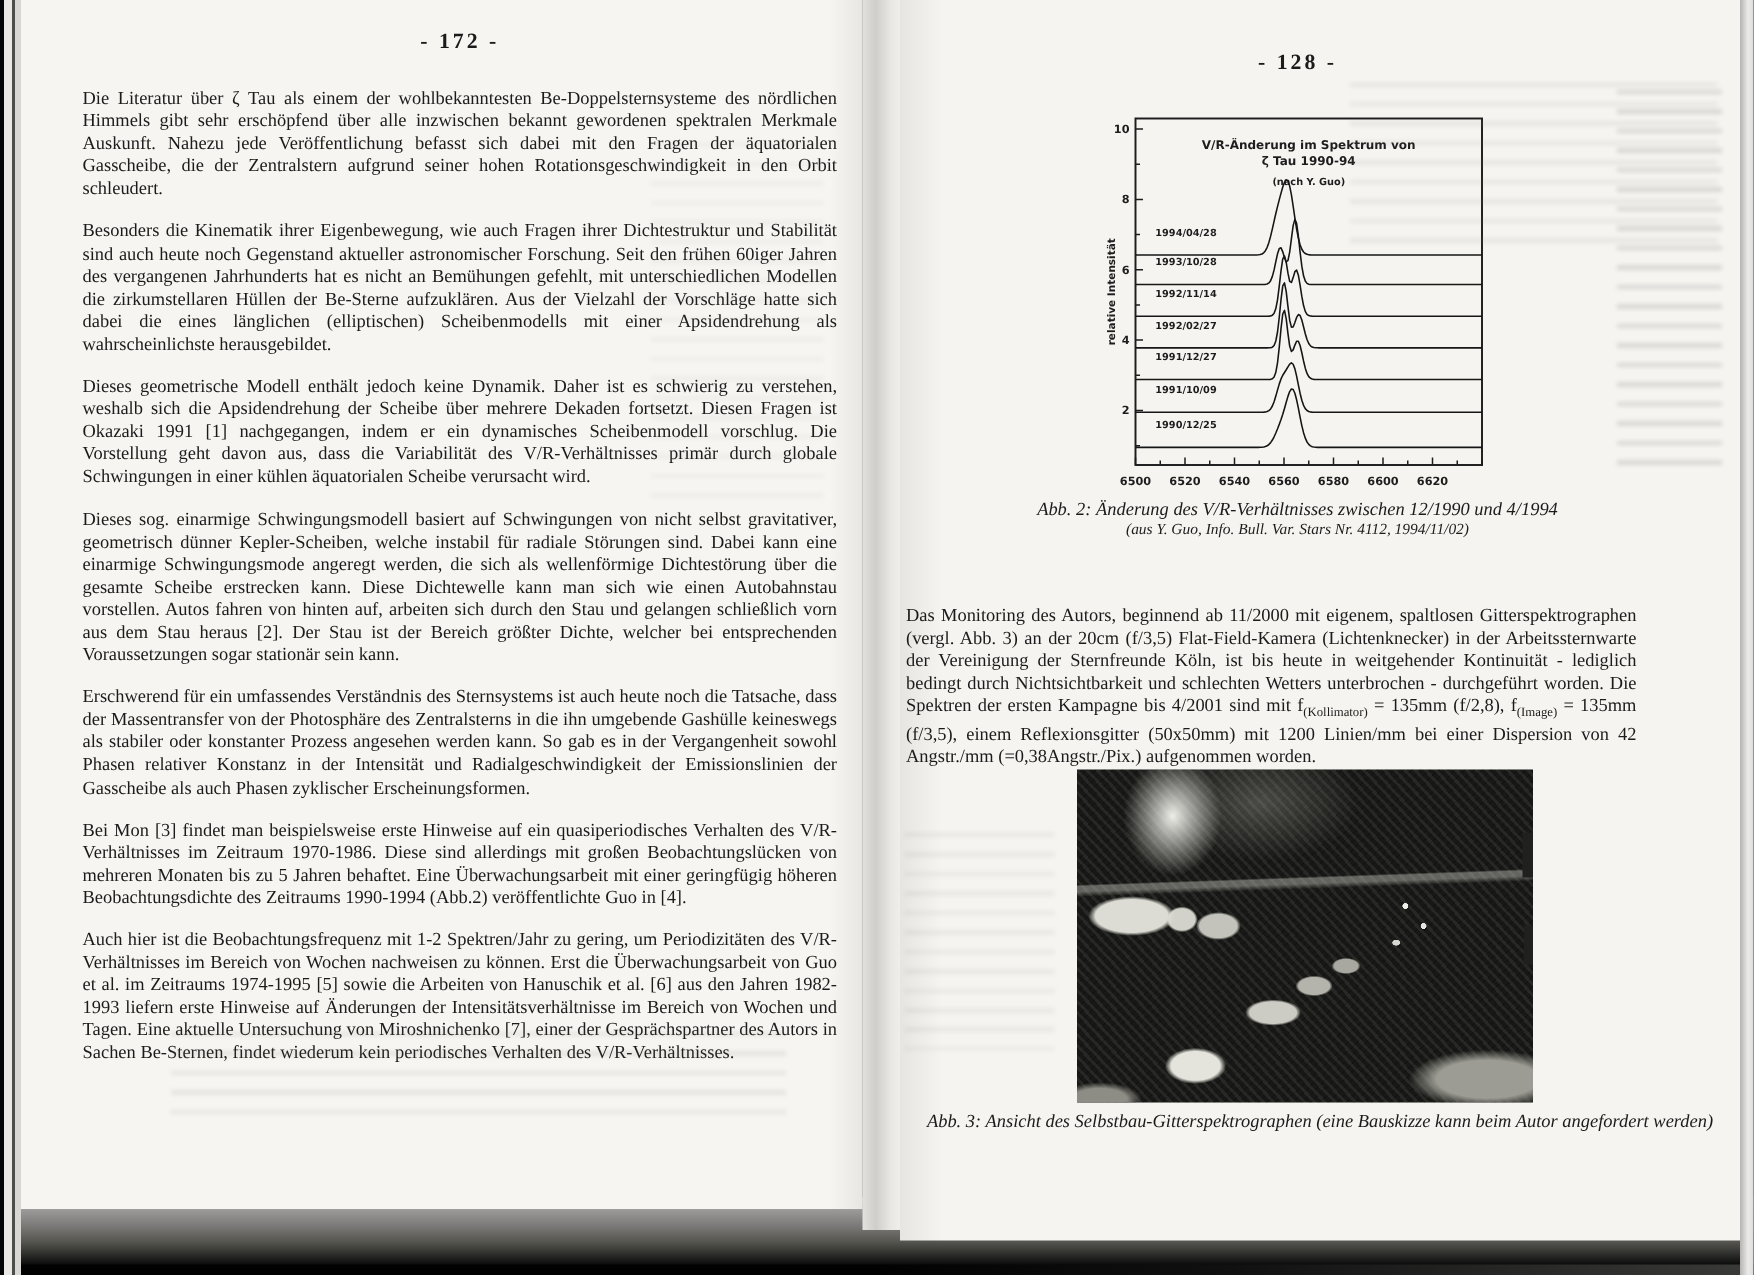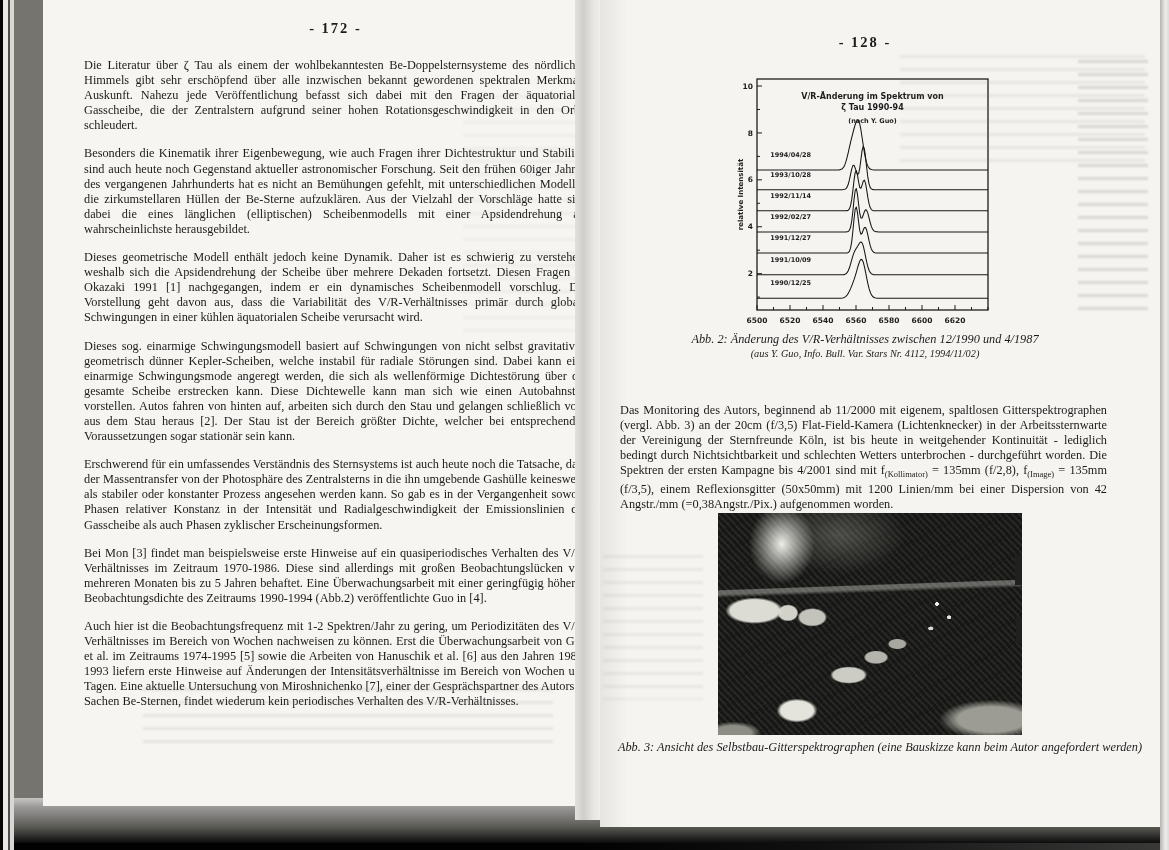--- a/index.html
+++ b/index.html
@@ -9,40 +9,40 @@
 
   
   .bottom-band{left:0;top:798px;width:1169px;height:52px;
     background:linear-gradient(180deg,#c6c5c2 0,#9a9997 9px,#787775 20px,#55554f 30px,#2e2e2c 38px,#0c0c0c 45px,#060606 100%);}
   .bottom-black{left:0;top:843px;width:1169px;height:7px;
     background:linear-gradient(90deg,#020202 0 50%,#101010 70%,#3a3a39 100%);}
 
   
   .page{background:#f6f5f2;}
   .page-left{left:14px;top:0;width:561px;height:806px;
-    background:linear-gradient(270deg,#e7e6e3 0,#f6f5f2 22px);margin-left:29px;}
+    background:linear-gradient(270deg,#e7e6e3 0,#f6f5f2 22px);}
   .gutter{left:575px;top:0;width:25px;height:820px;
     background:linear-gradient(90deg,#e2e1de 0,#cfcecb 35%,#e8e7e4 75%,#efeeeb 100%);}
   .page-right{left:600px;top:0;width:560px;height:827px;
     background:linear-gradient(90deg,#e6e5e2 0,#f5f4f1 28px);}
   .left-edge{left:0;top:0;width:14px;height:850px;
     background:linear-gradient(90deg,#050505 0 3px,#e9e8e5 3px 8px,#4d4d4b 8px 10px,#d8d7d4 10px 14px);}
   .right-edge{left:1160px;top:0;width:9px;height:850px;
     background:linear-gradient(90deg,#b5b4b2 0,#ecebe9 60%,#dcdbd9 100%);}
 
   
   .pageno{position:absolute;text-align:center;font-size:14.5px;font-weight:bold;letter-spacing:2px;}
 
   
   .body-col{position:absolute;left:41px;top:58px;width:503px;font-size:12.3px;line-height:15.1px;
     text-align:justify;}
   .body-col p{margin:0 0 13px 0;}
 
   
-  .rp-par{position:absolute;left:20px;top:391px;width:487px;font-size:12.3px;line-height:14.9px;text-align:justify;}
+  .rp-par{position:absolute;left:4px;top:391px;width:487px;font-size:12.3px;line-height:14.9px;text-align:justify;}
   .rp-par sub{font-size:8.5px;}
 
   .caption{position:absolute;text-align:center;font-style:italic;}
   .cap2{left:35px;top:332px;width:460px;font-size:12.3px;}
   .cap2-src{font-size:10.3px;margin-top:1px;}
   .cap3{left:8px;top:740px;width:544px;font-size:12.3px;line-height:15px;}
 
   
   .chart-wrap{left:135px;top:72px;width:265px;height:258px;}
 
@@ -157,21 +157,21 @@
           <path d="M22.00 138.80 L23.15 138.80 L24.31 138.80 L25.46 138.80 L26.62 138.80 L27.77 138.80 L28.93 138.80 L30.08 138.80 L31.24 138.80 L32.39 138.80 L33.55 138.80 L34.70 138.80 L35.86 138.80 L37.01 138.80 L38.17 138.80 L39.32 138.80 L40.48 138.80 L41.63 138.80 L42.79 138.80 L43.94 138.80 L45.10 138.80 L46.25 138.80 L47.41 138.80 L48.56 138.80 L49.72 138.80 L50.87 138.80 L52.03 138.80 L53.18 138.80 L54.34 138.80 L55.49 138.80 L56.65 138.80 L57.80 138.80 L58.96 138.80 L60.11 138.80 L61.27 138.80 L62.42 138.80 L63.58 138.80 L64.73 138.80 L65.89 138.80 L67.04 138.80 L68.20 138.80 L69.35 138.80 L70.51 138.80 L71.66 138.80 L72.82 138.80 L73.97 138.80 L75.13 138.80 L76.28 138.80 L77.44 138.80 L78.59 138.80 L79.75 138.80 L80.90 138.80 L82.06 138.80 L83.21 138.80 L84.37 138.80 L85.52 138.80 L86.68 138.80 L87.83 138.80 L88.99 138.80 L90.14 138.80 L91.30 138.80 L92.45 138.80 L93.61 138.80 L94.76 138.80 L95.92 138.80 L97.07 138.80 L98.23 138.80 L99.38 138.80 L100.54 138.80 L101.69 138.80 L102.85 138.80 L104.00 138.80 L105.16 138.80 L106.31 138.80 L107.47 138.80 L108.62 138.80 L109.78 138.79 L110.93 138.76 L112.09 138.64 L113.24 138.19 L114.40 136.86 L115.55 133.71 L116.71 127.69 L117.86 118.64 L119.02 108.39 L120.17 100.61 L121.33 98.67 L122.48 102.94 L123.64 110.13 L124.79 115.53 L125.95 116.30 L127.10 113.07 L128.26 109.13 L129.41 108.07 L130.57 111.45 L131.72 118.16 L132.88 125.64 L134.03 131.72 L135.19 135.59 L136.34 137.57 L137.50 138.40 L138.65 138.69 L139.81 138.77 L140.96 138.79 L142.12 138.80 L143.27 138.80 L144.43 138.80 L145.58 138.80 L146.74 138.80 L147.89 138.80 L149.05 138.80 L150.20 138.80 L151.36 138.80 L152.51 138.80 L153.67 138.80 L154.82 138.80 L155.98 138.80 L157.13 138.80 L158.29 138.80 L159.44 138.80 L160.60 138.80 L161.75 138.80 L162.91 138.80 L164.06 138.80 L165.22 138.80 L166.37 138.80 L167.53 138.80 L168.68 138.80 L169.84 138.80 L170.99 138.80 L172.15 138.80 L173.30 138.80 L174.46 138.80 L175.61 138.80 L176.77 138.80 L177.92 138.80 L179.08 138.80 L180.23 138.80 L181.39 138.80 L182.54 138.80 L183.70 138.80 L184.85 138.80 L186.01 138.80 L187.16 138.80 L188.32 138.80 L189.47 138.80 L190.63 138.80 L191.78 138.80 L192.94 138.80 L194.09 138.80 L195.25 138.80 L196.40 138.80 L197.56 138.80 L198.71 138.80 L199.87 138.80 L201.02 138.80 L202.18 138.80 L203.33 138.80 L204.49 138.80 L205.64 138.80 L206.80 138.80 L207.95 138.80 L209.11 138.80 L210.26 138.80 L211.42 138.80 L212.57 138.80 L213.73 138.80 L214.88 138.80 L216.04 138.80 L217.19 138.80 L218.35 138.80 L219.50 138.80 L220.66 138.80 L221.81 138.80 L222.97 138.80 L224.12 138.80 L225.28 138.80 L226.43 138.80 L227.59 138.80 L228.74 138.80 L229.90 138.80 L231.05 138.80 L232.21 138.80 L233.36 138.80 L234.52 138.80 L235.67 138.80 L236.83 138.80 L237.98 138.80 L239.14 138.80 L240.29 138.80 L241.45 138.80 L242.60 138.80 L243.76 138.80 L244.91 138.80 L246.07 138.80 L247.22 138.80 L248.38 138.80 L249.53 138.80 L250.69 138.80 L251.84 138.80 L253.00 138.80" fill="none" stroke="#161616" stroke-width="1.05" stroke-linejoin="round"></path>
           <text x="35.2" y="125.90050761421323" font-size="6.5" font-weight="bold" font-family="&quot;DejaVu Sans&quot;,sans-serif" fill="#1d1d1d">1992/11/14</text>
           <path d="M22.00 117.69 L23.15 117.69 L24.31 117.69 L25.46 117.69 L26.62 117.69 L27.77 117.69 L28.93 117.69 L30.08 117.69 L31.24 117.69 L32.39 117.69 L33.55 117.69 L34.70 117.69 L35.86 117.69 L37.01 117.69 L38.17 117.69 L39.32 117.69 L40.48 117.69 L41.63 117.69 L42.79 117.69 L43.94 117.69 L45.10 117.69 L46.25 117.69 L47.41 117.69 L48.56 117.69 L49.72 117.69 L50.87 117.69 L52.03 117.69 L53.18 117.69 L54.34 117.69 L55.49 117.69 L56.65 117.69 L57.80 117.69 L58.96 117.69 L60.11 117.69 L61.27 117.69 L62.42 117.69 L63.58 117.69 L64.73 117.69 L65.89 117.69 L67.04 117.69 L68.20 117.69 L69.35 117.69 L70.51 117.69 L71.66 117.69 L72.82 117.69 L73.97 117.69 L75.13 117.69 L76.28 117.69 L77.44 117.69 L78.59 117.69 L79.75 117.69 L80.90 117.69 L82.06 117.69 L83.21 117.69 L84.37 117.69 L85.52 117.69 L86.68 117.69 L87.83 117.69 L88.99 117.69 L90.14 117.69 L91.30 117.69 L92.45 117.69 L93.61 117.69 L94.76 117.69 L95.92 117.69 L97.07 117.69 L98.23 117.69 L99.38 117.69 L100.54 117.69 L101.69 117.69 L102.85 117.69 L104.00 117.69 L105.16 117.69 L106.31 117.68 L107.47 117.66 L108.62 117.57 L109.78 117.31 L110.93 116.62 L112.09 115.10 L113.24 112.28 L114.40 107.92 L115.55 102.44 L116.71 97.10 L117.86 93.61 L119.02 93.24 L120.17 95.89 L121.33 99.88 L122.48 102.62 L123.64 101.67 L124.79 96.06 L125.95 87.10 L127.10 78.42 L128.26 74.24 L129.41 76.90 L130.57 85.33 L131.72 96.03 L132.88 105.45 L134.03 111.86 L135.19 115.35 L136.34 116.90 L137.50 117.47 L138.65 117.64 L139.81 117.68 L140.96 117.69 L142.12 117.69 L143.27 117.69 L144.43 117.69 L145.58 117.69 L146.74 117.69 L147.89 117.69 L149.05 117.69 L150.20 117.69 L151.36 117.69 L152.51 117.69 L153.67 117.69 L154.82 117.69 L155.98 117.69 L157.13 117.69 L158.29 117.69 L159.44 117.69 L160.60 117.69 L161.75 117.69 L162.91 117.69 L164.06 117.69 L165.22 117.69 L166.37 117.69 L167.53 117.69 L168.68 117.69 L169.84 117.69 L170.99 117.69 L172.15 117.69 L173.30 117.69 L174.46 117.69 L175.61 117.69 L176.77 117.69 L177.92 117.69 L179.08 117.69 L180.23 117.69 L181.39 117.69 L182.54 117.69 L183.70 117.69 L184.85 117.69 L186.01 117.69 L187.16 117.69 L188.32 117.69 L189.47 117.69 L190.63 117.69 L191.78 117.69 L192.94 117.69 L194.09 117.69 L195.25 117.69 L196.40 117.69 L197.56 117.69 L198.71 117.69 L199.87 117.69 L201.02 117.69 L202.18 117.69 L203.33 117.69 L204.49 117.69 L205.64 117.69 L206.80 117.69 L207.95 117.69 L209.11 117.69 L210.26 117.69 L211.42 117.69 L212.57 117.69 L213.73 117.69 L214.88 117.69 L216.04 117.69 L217.19 117.69 L218.35 117.69 L219.50 117.69 L220.66 117.69 L221.81 117.69 L222.97 117.69 L224.12 117.69 L225.28 117.69 L226.43 117.69 L227.59 117.69 L228.74 117.69 L229.90 117.69 L231.05 117.69 L232.21 117.69 L233.36 117.69 L234.52 117.69 L235.67 117.69 L236.83 117.69 L237.98 117.69 L239.14 117.69 L240.29 117.69 L241.45 117.69 L242.60 117.69 L243.76 117.69 L244.91 117.69 L246.07 117.69 L247.22 117.69 L248.38 117.69 L249.53 117.69 L250.69 117.69 L251.84 117.69 L253.00 117.69" fill="none" stroke="#161616" stroke-width="1.05" stroke-linejoin="round"></path>
           <text x="35.2" y="104.79390862944163" font-size="6.5" font-weight="bold" font-family="&quot;DejaVu Sans&quot;,sans-serif" fill="#1d1d1d">1993/10/28</text>
           <path d="M22.00 97.99 L23.15 97.99 L24.31 97.99 L25.46 97.99 L26.62 97.99 L27.77 97.99 L28.93 97.99 L30.08 97.99 L31.24 97.99 L32.39 97.99 L33.55 97.99 L34.70 97.99 L35.86 97.99 L37.01 97.99 L38.17 97.99 L39.32 97.99 L40.48 97.99 L41.63 97.99 L42.79 97.99 L43.94 97.99 L45.10 97.99 L46.25 97.99 L47.41 97.99 L48.56 97.99 L49.72 97.99 L50.87 97.99 L52.03 97.99 L53.18 97.99 L54.34 97.99 L55.49 97.99 L56.65 97.99 L57.80 97.99 L58.96 97.99 L60.11 97.99 L61.27 97.99 L62.42 97.99 L63.58 97.99 L64.73 97.99 L65.89 97.99 L67.04 97.99 L68.20 97.99 L69.35 97.99 L70.51 97.99 L71.66 97.99 L72.82 97.99 L73.97 97.99 L75.13 97.99 L76.28 97.99 L77.44 97.99 L78.59 97.99 L79.75 97.99 L80.90 97.99 L82.06 97.99 L83.21 97.99 L84.37 97.99 L85.52 97.99 L86.68 97.99 L87.83 97.99 L88.99 97.99 L90.14 97.99 L91.30 97.99 L92.45 97.99 L93.61 97.99 L94.76 97.99 L95.92 97.99 L97.07 97.99 L98.23 97.99 L99.38 97.99 L100.54 97.99 L101.69 97.98 L102.85 97.95 L104.00 97.88 L105.16 97.71 L106.31 97.32 L107.47 96.54 L108.62 95.14 L109.78 92.90 L110.93 89.65 L112.09 85.44 L113.24 80.54 L114.40 75.37 L115.55 70.31 L116.71 65.55 L117.86 61.06 L119.02 56.74 L120.17 52.72 L121.33 49.49 L122.48 47.86 L123.64 48.60 L124.79 52.07 L125.95 57.97 L127.10 65.46 L128.26 73.39 L129.41 80.71 L130.57 86.72 L131.72 91.18 L132.88 94.17 L134.03 96.00 L135.19 97.03 L136.34 97.56 L137.50 97.82 L138.65 97.92 L139.81 97.97 L140.96 97.98 L142.12 97.99 L143.27 97.99 L144.43 97.99 L145.58 97.99 L146.74 97.99 L147.89 97.99 L149.05 97.99 L150.20 97.99 L151.36 97.99 L152.51 97.99 L153.67 97.99 L154.82 97.99 L155.98 97.99 L157.13 97.99 L158.29 97.99 L159.44 97.99 L160.60 97.99 L161.75 97.99 L162.91 97.99 L164.06 97.99 L165.22 97.99 L166.37 97.99 L167.53 97.99 L168.68 97.99 L169.84 97.99 L170.99 97.99 L172.15 97.99 L173.30 97.99 L174.46 97.99 L175.61 97.99 L176.77 97.99 L177.92 97.99 L179.08 97.99 L180.23 97.99 L181.39 97.99 L182.54 97.99 L183.70 97.99 L184.85 97.99 L186.01 97.99 L187.16 97.99 L188.32 97.99 L189.47 97.99 L190.63 97.99 L191.78 97.99 L192.94 97.99 L194.09 97.99 L195.25 97.99 L196.40 97.99 L197.56 97.99 L198.71 97.99 L199.87 97.99 L201.02 97.99 L202.18 97.99 L203.33 97.99 L204.49 97.99 L205.64 97.99 L206.80 97.99 L207.95 97.99 L209.11 97.99 L210.26 97.99 L211.42 97.99 L212.57 97.99 L213.73 97.99 L214.88 97.99 L216.04 97.99 L217.19 97.99 L218.35 97.99 L219.50 97.99 L220.66 97.99 L221.81 97.99 L222.97 97.99 L224.12 97.99 L225.28 97.99 L226.43 97.99 L227.59 97.99 L228.74 97.99 L229.90 97.99 L231.05 97.99 L232.21 97.99 L233.36 97.99 L234.52 97.99 L235.67 97.99 L236.83 97.99 L237.98 97.99 L239.14 97.99 L240.29 97.99 L241.45 97.99 L242.60 97.99 L243.76 97.99 L244.91 97.99 L246.07 97.99 L247.22 97.99 L248.38 97.99 L249.53 97.99 L250.69 97.99 L251.84 97.99 L253.00 97.99" fill="none" stroke="#161616" stroke-width="1.05" stroke-linejoin="round"></path>
           <text x="35.2" y="85.09441624365485" font-size="6.5" font-weight="bold" font-family="&quot;DejaVu Sans&quot;,sans-serif" fill="#1d1d1d">1994/04/28</text>
         </svg>
     </div>
 
     <div class="caption cap2">
-      <div>Abb. 2: Änderung des V/R-Verhältnisses zwischen 12/1990 und 4/1987</div>
+      <div>Abb. 2: Änderung des V/R-Verhältnisses zwischen 12/1990 und 4/1994</div>
       <div class="cap2-src">(aus Y. Guo, Info. Bull. Var. Stars Nr. 4112, 1994/11/02)</div>
     </div>
 
     <p class="rp-par" id="monitoring-par"><span>Das Monitoring des Autors, beginnend ab 11/2000 mit eigenem, spaltlosen Gitterspektrographen (vergl. Abb. 3) an der 20cm (f/3,5) Flat-Field-Kamera (Lichtenknecker) in der Arbeitssternwarte der Vereinigung der Sternfreunde Köln, ist bis heute in weitgehender Kontinuität - lediglich bedingt durch Nichtsichtbarkeit und schlechten Wetters unterbrochen - durchgeführt worden. Die Spektren der ersten Kampagne bis 4/2001 sind mit f</span><sub>(Kollimator)</sub><span> = 135mm (f/2,8), f</span><sub>(Image)</sub><span> = 135mm (f/3,5), einem Reflexionsgitter (50x50mm) mit 1200 Linien/mm bei einer Dispersion von 42 Angstr./mm (=0,38Angstr./Pix.) aufgenommen worden.</span></p>
 
     <div class="abs photo">
       <div class="photo-tab" style="right:0;top:42px;width:7px;height:30px;"></div>
       <div class="photo-tab" style="right:0;top:104px;width:6px;height:26px;"></div>
     </div>
 

